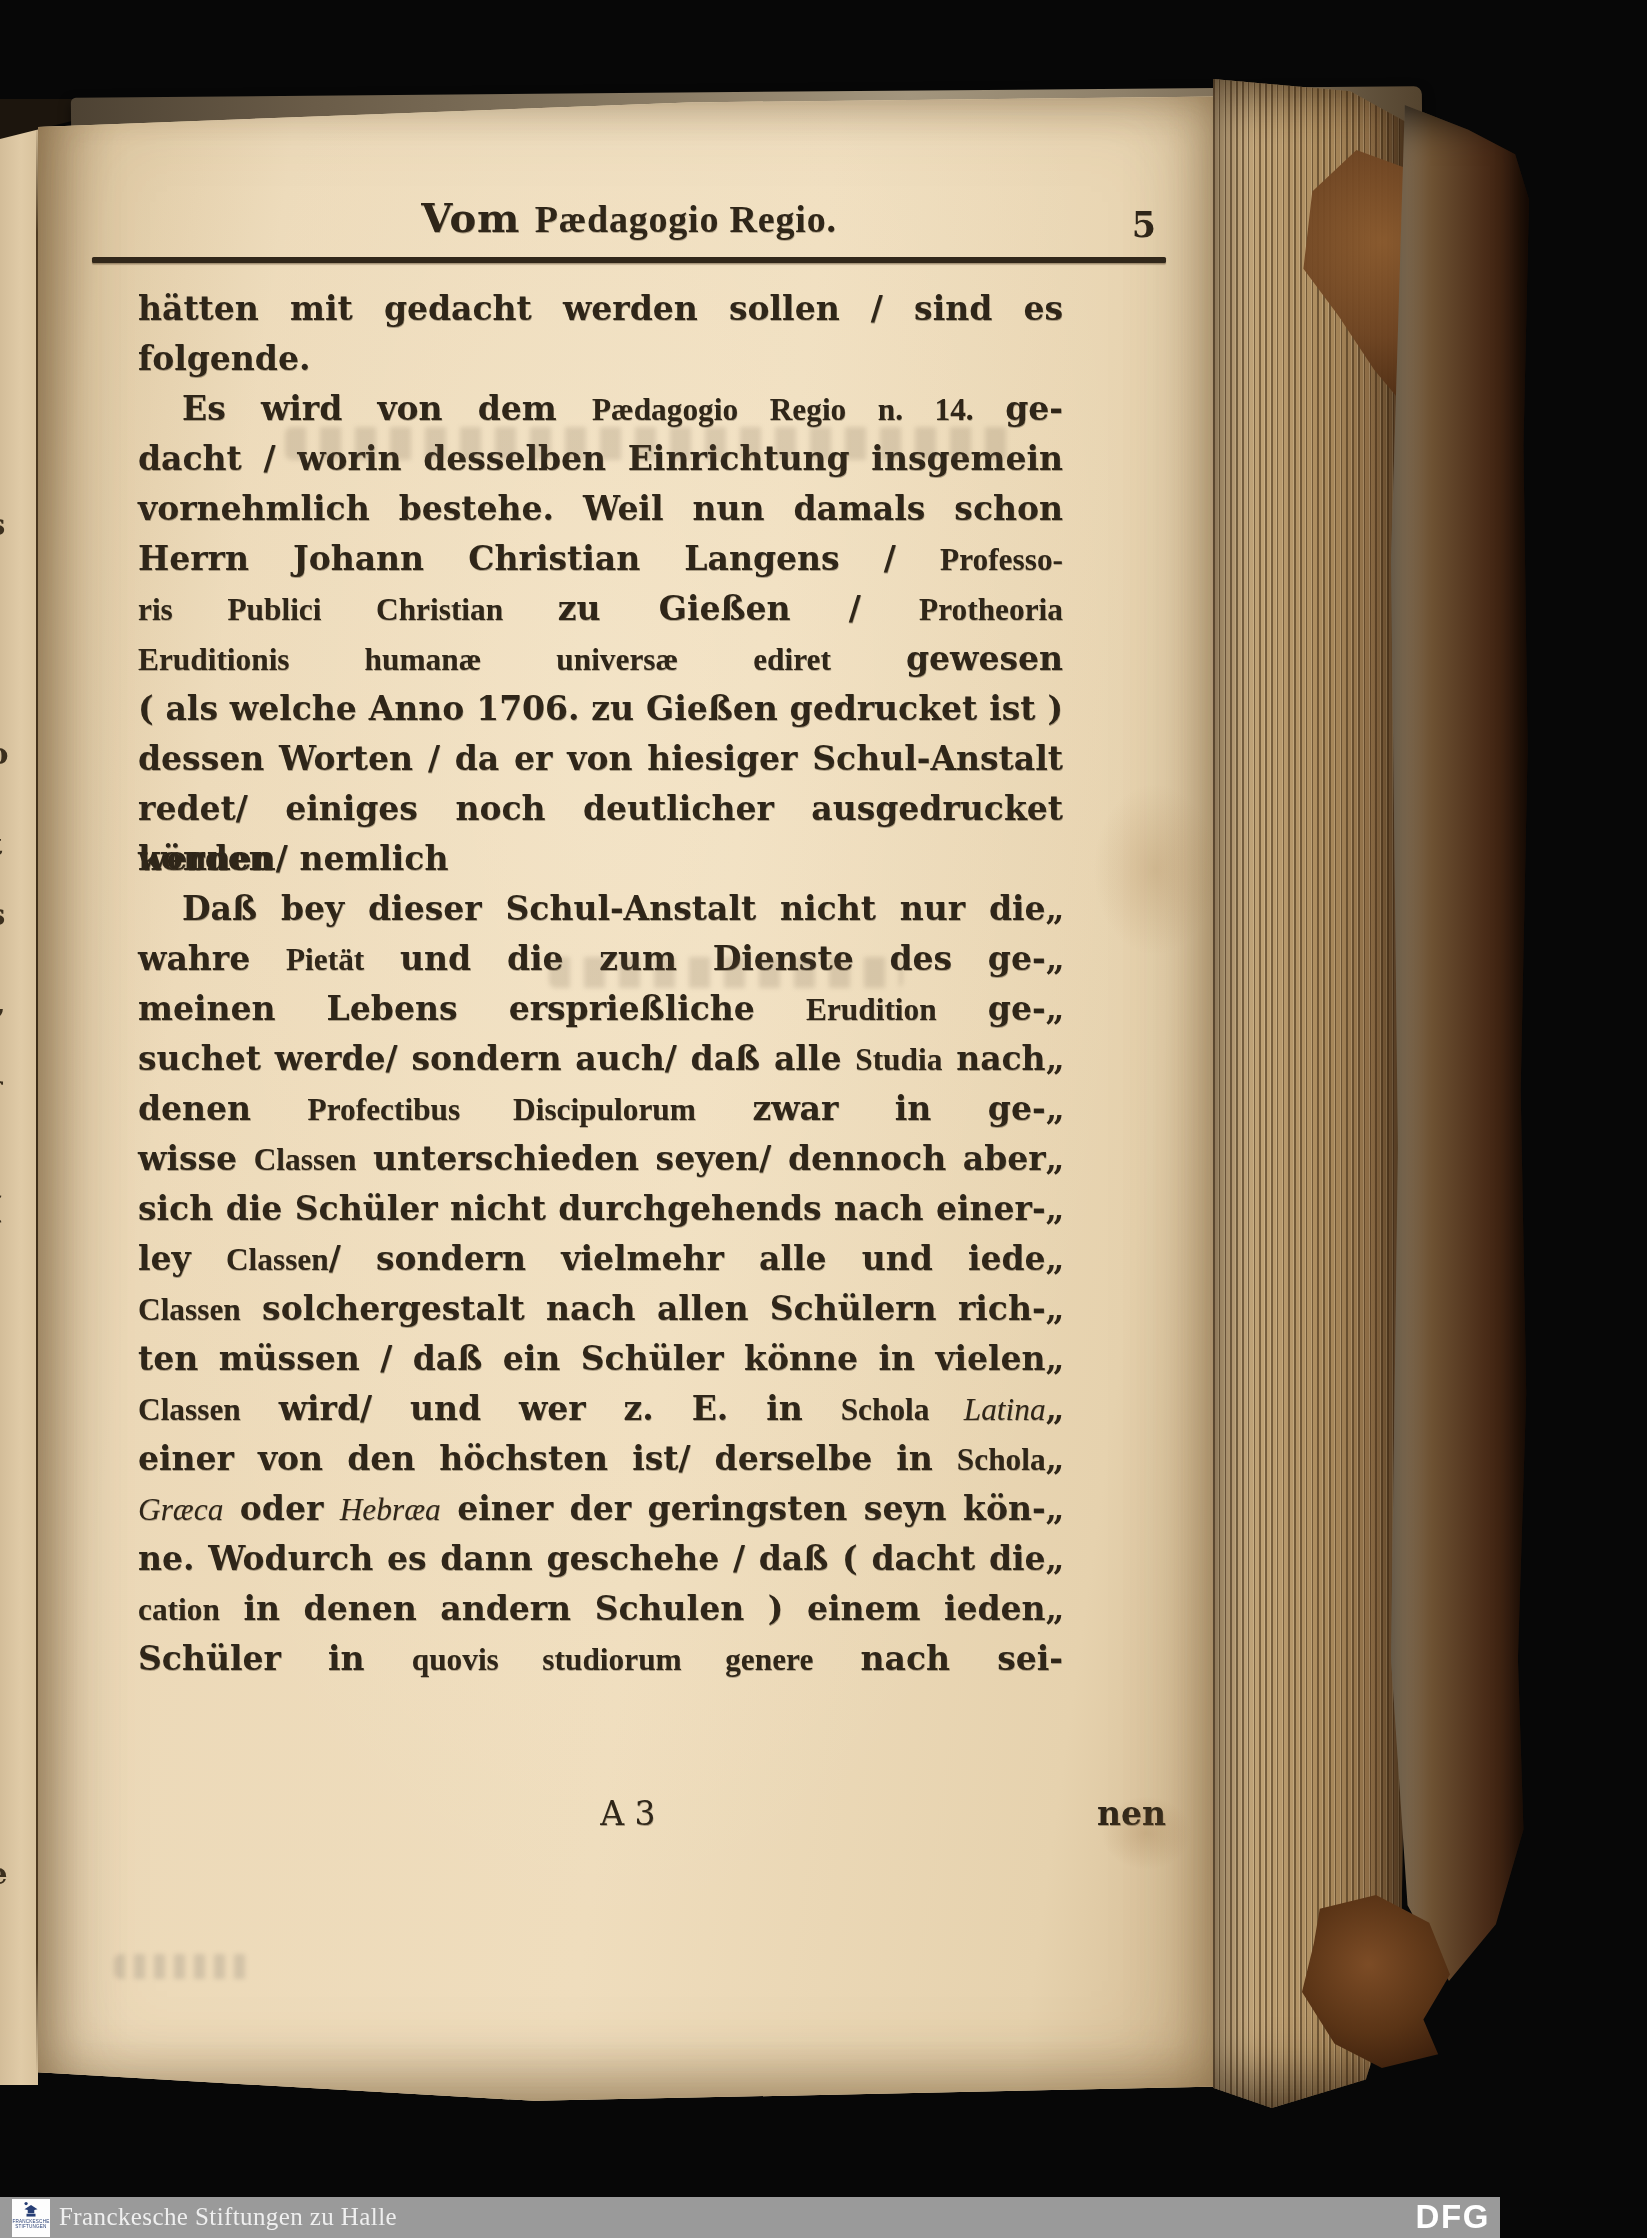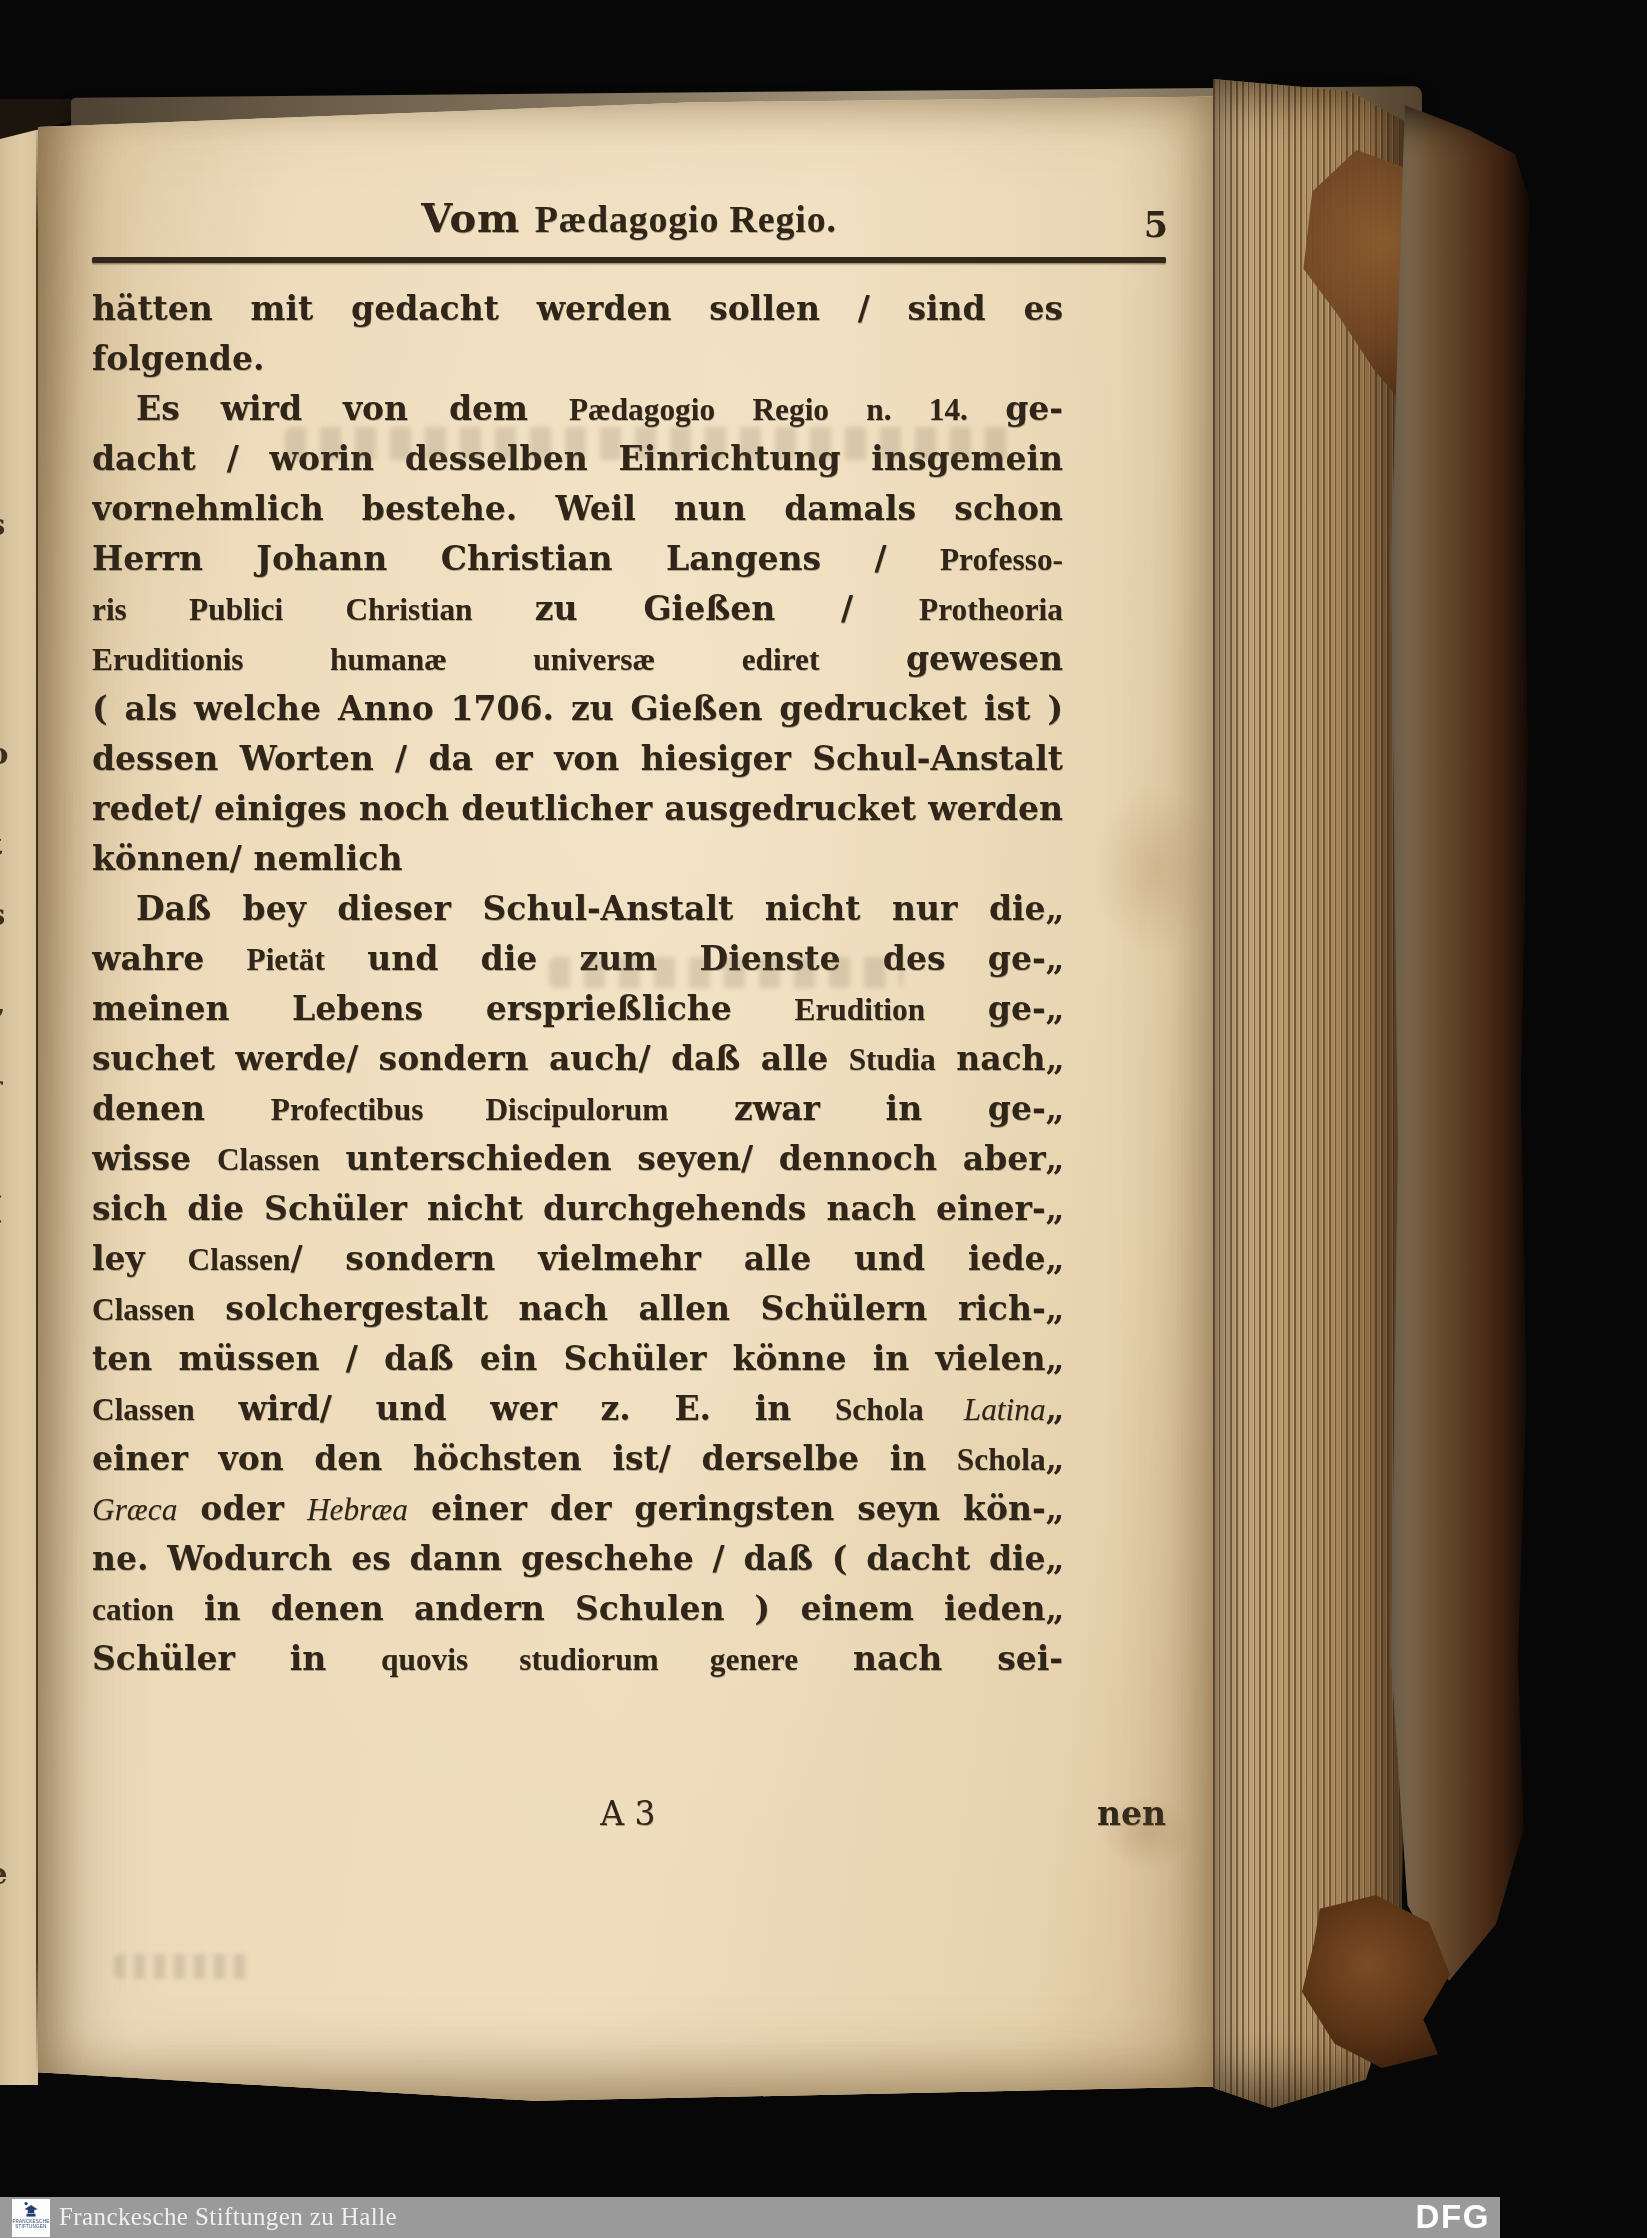--- a/index.html
+++ b/index.html
@@ -31,29 +31,29 @@
        radial-gradient(ellipse at 48% 32%, rgba(255,246,226,.28), transparent 62%),
        linear-gradient(98deg,#c9b18c 0%,#e0cba6 6%,#ecd9b8 18%,#efddbd 55%,#e6d2ae 86%,#d6be97 97%),
        #e8d5b3;
      box-shadow:inset 0 0 107px rgba(120,90,50,.28),
                 inset 28px 0 58px rgba(105,78,44,.30),
                 inset -31px 0 66px rgba(118,86,46,.24),
                 inset 0 28px 41px rgba(90,66,36,.32),
                 inset 0 -38px 49px rgba(110,82,46,.30);
      color:#2f2619;}
 
-  .page-header{position:relative;margin:119px 46px 0;height:51px;text-align:center;
+  .page-header{position:relative;margin:119px 58px 0;height:51px;text-align:center;
      font-size:40px;line-height:49px;letter-spacing:0.8px;}
   .page-header .seg-antiqua{font-weight:700;}
   .page-num{position:absolute;right:5px;top:6.6px;font-size:35px;font-weight:700;}
   .rule{margin:13px 54px 0;height:5.8px;background:#31271a;border-radius:1.6px;
      box-shadow:0 1.6px 0.8px rgba(70,52,28,.45);}
 
   .text-block{margin:21.4px 54px 0;width:971px;overflow:hidden;}
-  .line{height:50px;line-height:50px;font-size:33px;white-space:nowrap;}
+  .line{height:50px;line-height:50px;font-size:33px;white-space:nowrap;margin-left:46px;}
   .line.just{text-align:justify;text-align-last:justify;white-space:normal;}
   .line.indent{text-indent:44px;}
   .seg-fraktur{font-family:"DejaVu Serif",serif;font-weight:700;
      text-shadow:0.5px 0.7px 0.6px rgba(45,34,18,.35);}
   .seg-antiqua{font-family:"Liberation Serif",serif;font-weight:700;font-size:.95em;
      text-shadow:0.4px 0.5px 0.4px rgba(45,34,18,.3);}
   .seg-italic{font-family:"Liberation Serif",serif;font-style:italic;font-size:.95em;
      text-shadow:0.4px 0.5px 0.4px rgba(45,34,18,.3);}
   .seg-ditto{font-family:"DejaVu Serif",serif;font-weight:700;letter-spacing:-1.6px;}
 

